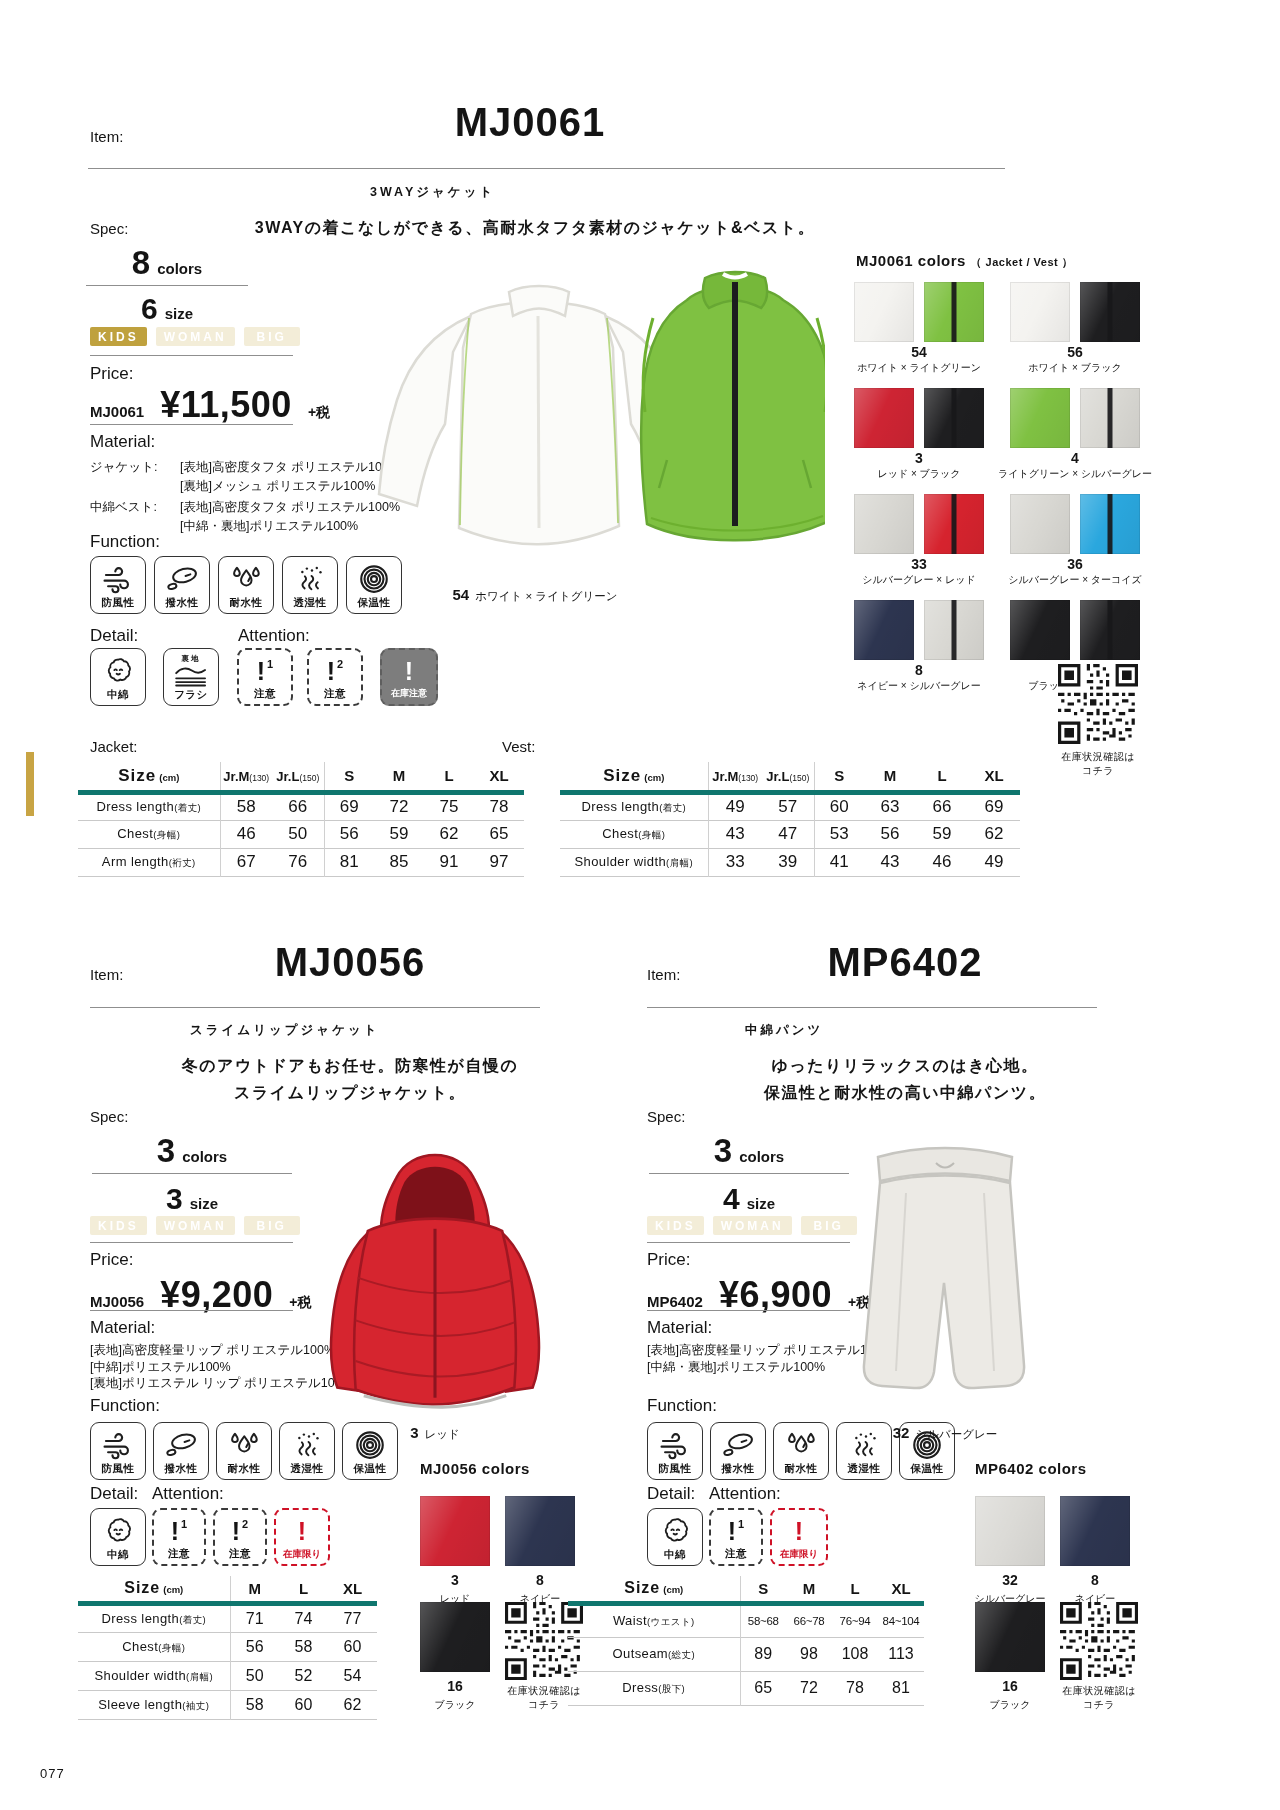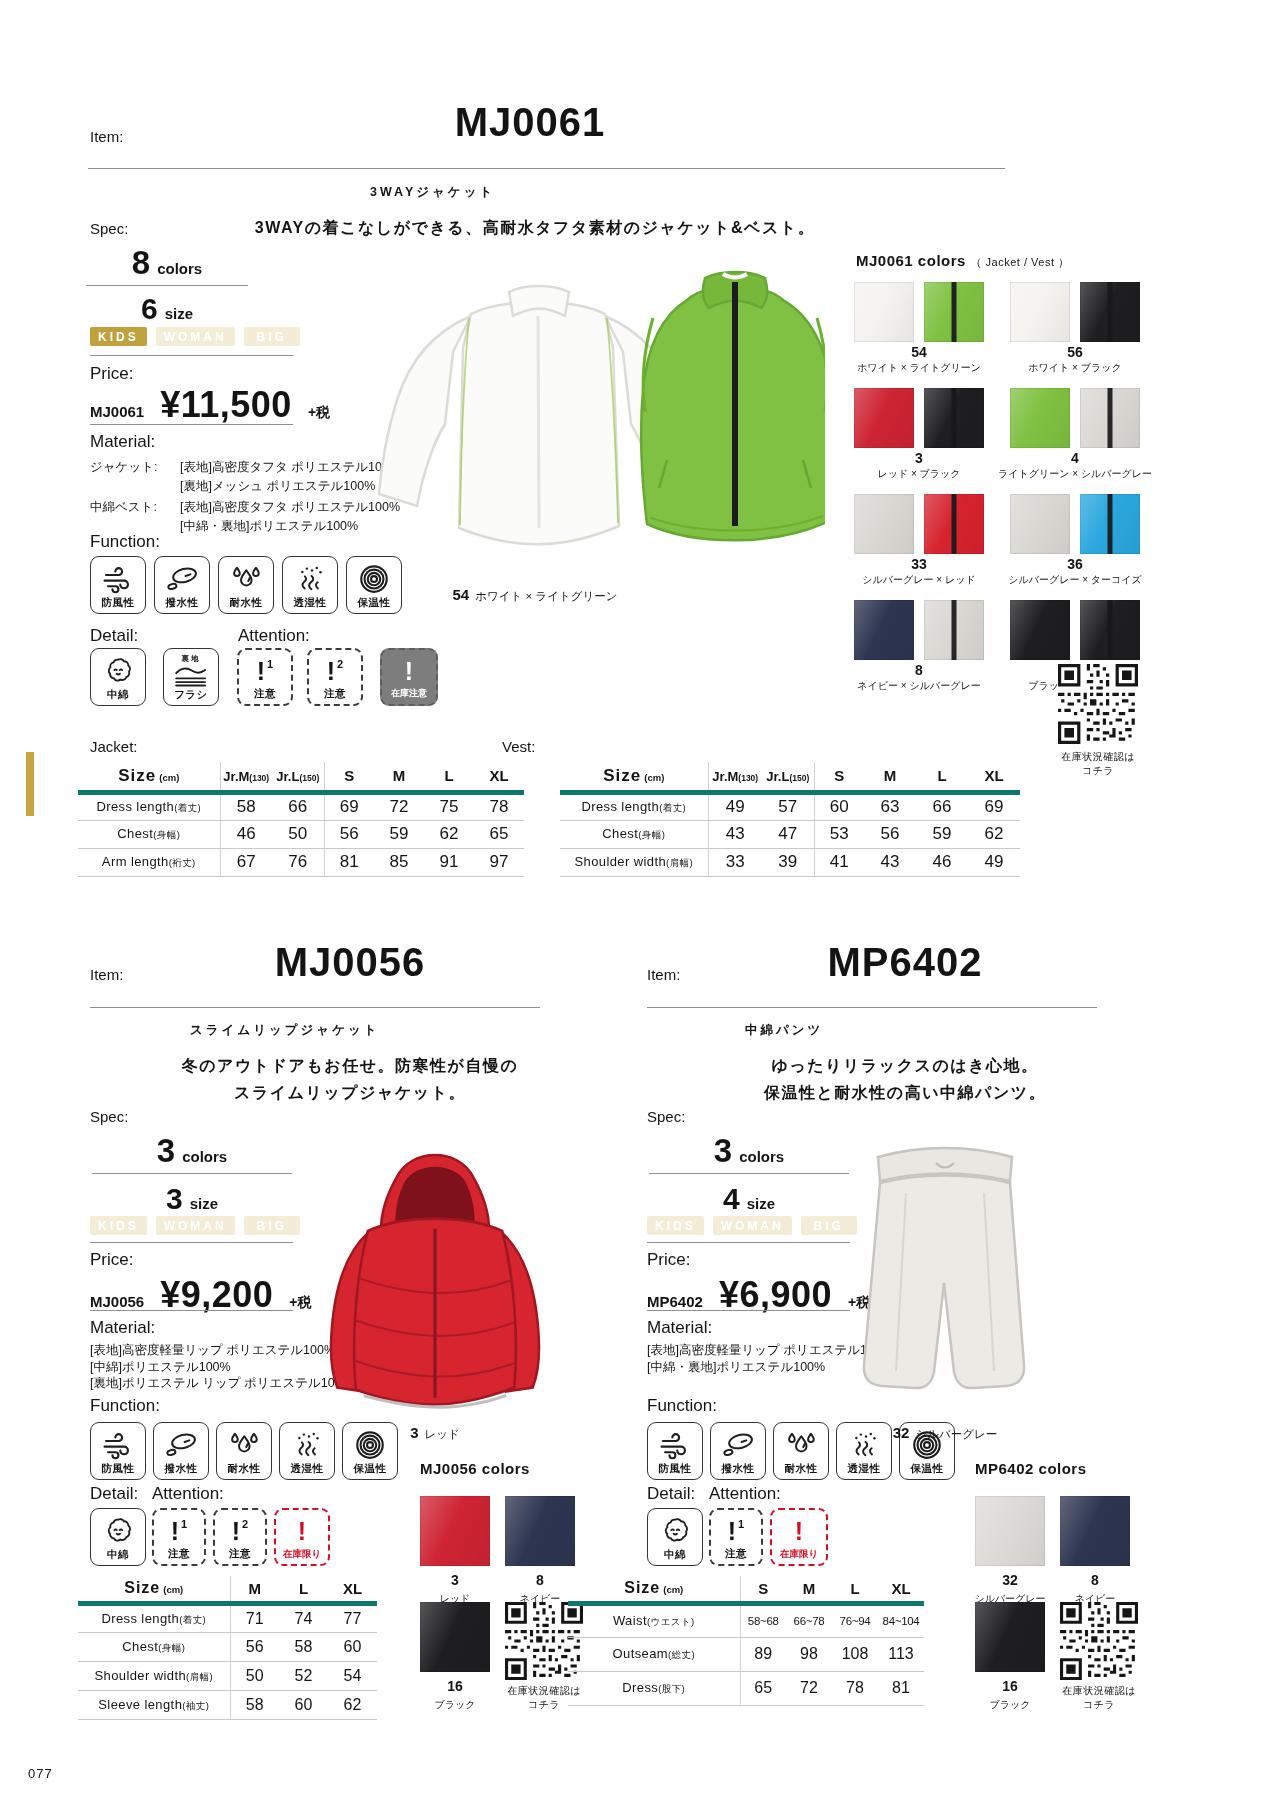--- a/index.html
+++ b/index.html
@@ -46,42 +46,42 @@
   .fursvg{width:40px;height:20px;flex:1}
   
   .sztbl{position:absolute;border-collapse:collapse;table-layout:fixed;text-align:center}
   .sztbl thead th{border-bottom:5px solid #0f766e;font-weight:700;padding:0}
   .sztbl tbody tr{border-bottom:1px solid #c9c9c9}
   .sztbl td{padding:0}
   .vl{border-left:1px solid #d0d0d0}
   .szl{font-size:17px;font-weight:700;letter-spacing:1px}
   .unit{font-size:9.5px;margin-left:3px;font-weight:600}
   .jrn{font-size:13px;font-weight:700}
-  .jrnote{font-size:8.5px;font-weight:700}
+  .jrnote{font-size:8.5px;font-weight:400}
   .colh{font-size:15px}
   .rl{font-size:13px;letter-spacing:.4px}
   .rlnote{font-size:9.5px}
   .v{font-size:17px}
   .bt .v{font-size:16px}
   tr.sm td.v{font-size:11.5px;letter-spacing:-.3px}
   
   .cgrid{position:absolute;display:grid;grid-template-columns:132px 132px;column-gap:24px;row-gap:14px}
   .centry{width:132px;display:flex;flex-direction:column;align-items:center}
   .pair{display:flex;gap:10px}
   .sw{width:60px;height:60px;position:relative;box-shadow:inset 0 0 0 1px rgba(0,0,0,.08);
     background-image:linear-gradient(115deg,rgba(255,255,255,.25),rgba(255,255,255,0) 45%,rgba(0,0,0,.06))}
   .sw.zip::after{content:"";position:absolute;left:50%;top:0;bottom:0;width:5px;transform:translateX(-50%);background:#18181a;opacity:.92}
   .cnum{font-weight:700;font-size:14px;margin-top:3px;line-height:15px}
   .cname{font-size:10px;white-space:nowrap;margin-top:1px;line-height:13px}
   .bigsw{position:absolute;width:70px;height:70px;box-shadow:inset 0 0 0 1px rgba(0,0,0,.08);
     background-image:linear-gradient(115deg,rgba(255,255,255,.25),rgba(255,255,255,0) 45%,rgba(0,0,0,.06))}
   .swlab{position:absolute;width:100px;text-align:center}
   .swlab .cnum{display:block}
   .colorstitle{position:absolute;font-size:15px;font-weight:700;letter-spacing:.5px}
-  .colorsnote{font-size:11px;font-weight:400;letter-spacing:.5px}
+  .colorsnote{font-size:11px;font-weight:700;letter-spacing:.5px}
   .qr{position:absolute;width:80px;height:80px}
   .qrcap{position:absolute;font-size:10px;line-height:13.5px;text-align:center;letter-spacing:.5px}
   .photocap{position:absolute;display:flex;align-items:baseline;justify-content:center;gap:6px}
   .photocap .n{font-size:15px;font-weight:700}
   .photocap .t{font-size:11.5px}
   .goldbar{position:absolute;background:#c8a444}
   .pageno{position:absolute;font-size:13px;letter-spacing:1px}
 </style>
 </head>
 <body>
@@ -827,14 +827,14 @@
   </div>
   <svg class="qr" style="left:1060px;top:1602px;width:78px;height:78px" viewBox="0 0 25 25">
       <rect width="25" height="25" fill="#fff"></rect>
       <use href="#qr-g"></use>
     </svg>
   <div class="qrcap" style="left:1043px;top:1684px;width:112px">
     <span>在庫状況確認は</span><br>
     <span>コチラ</span>
   </div>
 
-  <div class="pageno" style="left:28px;top:1766px">077</div>
+  <div class="pageno" style="left:40px;top:1766px">077</div>
 </div>
 
 </body></html>

